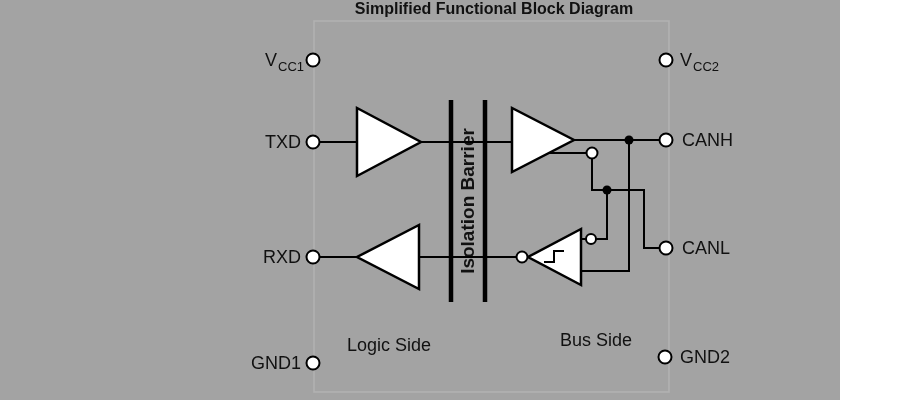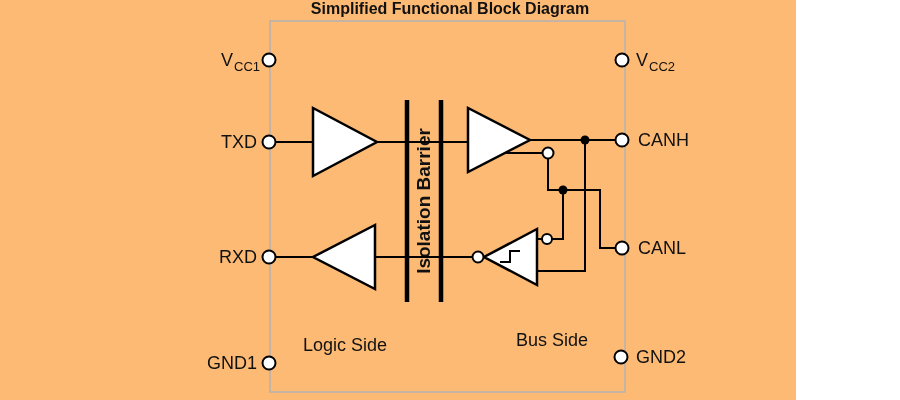--- a/index.html
+++ b/index.html
@@ -1,21 +1,22 @@
 <!DOCTYPE html>
 <html><head>
 <meta charset="utf-8">
 <style>
   html, body { margin: 0; padding: 0; background: #ffffff; }
   .stage {
     position: relative;
     width: 796px;
     height: 400px;
-    background: #fdba74;
+    background: #a3a3a3;
     font-family: "Liberation Sans", sans-serif;
+    padding-left: 44px;
   }
   svg text {
     font-family: "Liberation Sans", sans-serif;
     fill: #111111;
   }
   .title-text   { font-size: 16px; font-weight: bold; }
   .pin-label    { font-size: 18px; }
   .pin-sub      { font-size: 13px; }
   .side-label   { font-size: 18px; }
   .barrier-text { font-size: 19px; font-weight: bold; }

